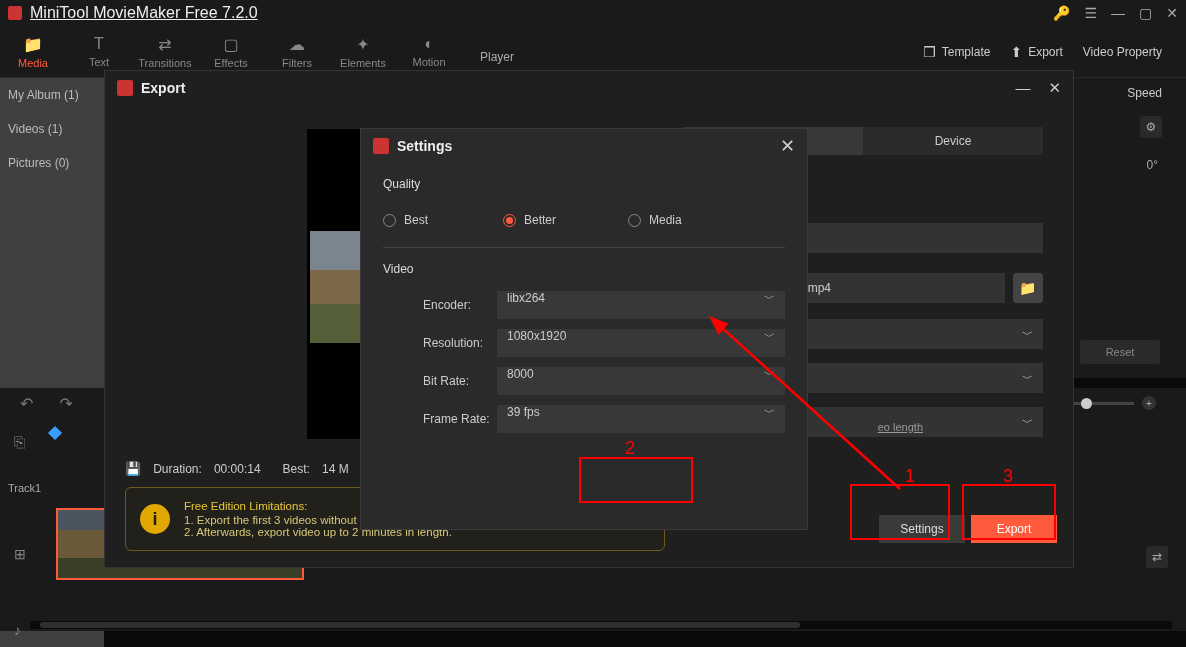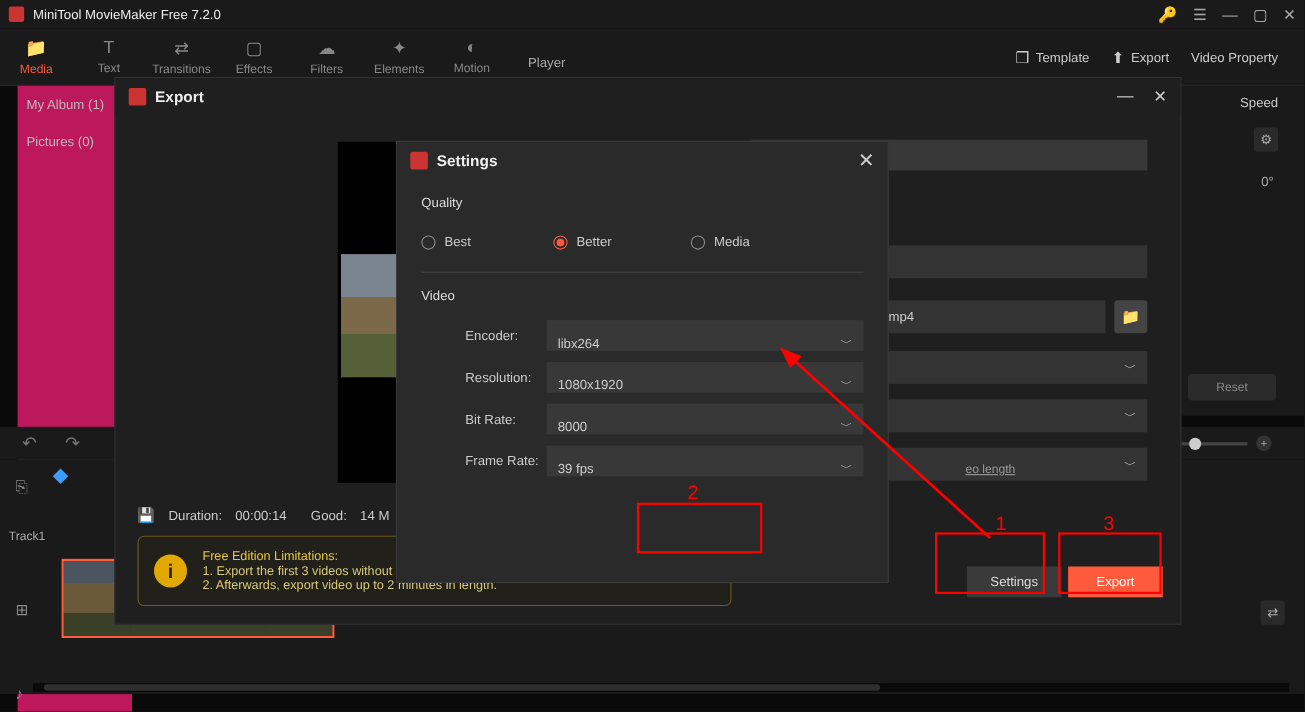--- a/index.html
+++ b/index.html
@@ -1,39 +1,39 @@
 <!DOCTYPE html>
 <html><head>
 <meta charset="utf-8">
 <style>
 * { margin: 0; padding: 0; box-sizing: border-box; font-family: "Segoe UI", Arial, sans-serif; }
 body { background: #0a0a0a; width: 1186px; height: 647px; overflow: hidden; position: relative; color: #ccc; font-size: 12px; }
 
 
 .titlebar { height: 26px; background: #1a1a1a; display: flex; align-items: center; padding: 0 8px; }
 .titlebar .logo { width: 14px; height: 14px; background: #cc3333; border-radius: 2px; margin-right: 8px; }
-.titlebar .title { color: #eee; font-size: 12px; flex: 1; }
+.titlebar .title { color: #eee; font-size: 16px; flex: 1; text-decoration: underline; }
 .titlebar .winctl { display: flex; gap: 14px; align-items: center; }
 .titlebar .winctl span { color: #aaa; font-size: 14px; cursor: pointer; }
 .key-icon { color: #d4a017; }
 
 
 .toolbar { height: 52px; background: #1a1a1a; display: flex; align-items: center; border-bottom: 1px solid #2a2a2a; }
 .tool-tab { width: 66px; height: 52px; display: flex; flex-direction: column; align-items: center; justify-content: center; gap: 3px; color: #888; cursor: pointer; }
 .tool-tab.active { color: #ff5a3c; }
 .tool-tab .ico { font-size: 16px; }
 .tool-tab .lbl { font-size: 11px; }
 .toolbar .spacer { flex: 1; }
 .toolbar .right-group { display: flex; align-items: center; gap: 20px; padding: 0 24px; color: #aaa; }
 .player-label { position: absolute; left: 480px; top: 50px; color: #aaa; font-size: 12px; }
 .rbtn { display: flex; align-items: center; gap: 6px; cursor: pointer; font-size: 12px; color: #ccc;}
 .rbtn .ico { font-size: 14px; }
 
 
-.sidebar { position: absolute; left: 16px; top: 78px; width: 104px; bottom: 0; background: #be185d; }
+.sidebar { position: absolute; left: 0; top: 78px; width: 104px; bottom: 0; background: #404040; }
 .sidebar .item { padding: 10px 8px; color: #bbb; font-size: 12px; cursor: pointer; }
 
 
 .right-panel { position: absolute; right: 0; top: 78px; width: 120px; height: 300px; background: #1a1a1a; }
 .right-panel .tab { text-align: right; padding: 8px 24px; color: #ccc; font-size: 12px; }
 .right-panel .ctrl-icon { width: 22px; height: 22px; background: #2a2a2a; margin: 8px 24px 8px auto; display:flex;align-items:center;justify-content:center;color:#aaa;font-size:12px;border-radius:3px;}
 .right-panel .zero { text-align: right; padding: 12px 28px; color: #aaa; font-size: 12px; }
 .reset-btn { position:absolute; right:26px; top:340px; width:80px; height:24px; background:#2a2a2a; color:#888; font-size:11px; display:flex;align-items:center;justify-content:center;border-radius:3px;}
 
 
@@ -100,21 +100,21 @@
 .radio-row { display:flex; padding:12px 22px 14px; gap:0;}
 .radio-opt { display:flex; align-items:center; gap:8px; color:#ccc; font-size:12px; cursor:pointer;}
 .radio-opt:nth-child(1){width:120px;}
 .radio-opt:nth-child(2){width:125px;}
 .radio { width:13px;height:13px;border:1.5px solid #888;border-radius:50%;display:flex;align-items:center;justify-content:center;}
 .radio.sel{border-color:#ff5a3c;}
 .radio.sel::after{content:"";width:7px;height:7px;background:#ff5a3c;border-radius:50%;}
 
 .field-row { display:flex; align-items:center; padding:5px 22px;margin-left:40px;}
 .field-row .lbl { width:74px; color:#ccc; font-size:12px;}
-.field-row .sel { flex:1; height:28px; background:#383838; display:flex;align-items:flex-end;padding:0 10px;color:#ccc;font-size:12px;cursor:pointer;}
+.field-row .sel { flex:1; height:28px; background:#383838; display:flex;align-items:flex-start;padding:0 10px;color:#ccc;font-size:12px;cursor:pointer;}
 .field-row .sel .chev{margin-left:auto;color:#bbb;font-size:11px;}
 
 .dlg-btns { position:absolute; left:22px; bottom:18px; right:22px; display:flex; align-items:center;}
 .dlg-btns .btn { height:28px; padding:0 26px; display:flex;align-items:center;justify-content:center;font-size:12px;cursor:pointer;}
 .btn-default{background:#3f3f3f;color:#ddd;}
 .btn-ok{background:#ff5a3c;color:#fff;margin-left:auto;}
 .btn-cancel{background:#3f3f3f;color:#ddd;margin-left:14px;}
 
 
 .anno-box { position:absolute; border:2.5px solid #ff0000; z-index:30; pointer-events:none;}
@@ -177,20 +177,21 @@
     </div>
     <div class="rbtn">
       <span>Video Property</span>
     </div>
   </div>
 </div>
 <div class="player-label">Player</div>
 
 <div class="sidebar">
   <div class="item">My Album (1)</div>
+  <div class="item">Videos (1)</div>
   <div class="item">Pictures (0)</div>
 </div>
 
 <div class="right-panel">
   <div class="tab">Speed</div>
   <div class="ctrl-icon">⚙</div>
   <div class="zero">0°</div>
 </div>
 <div class="reset-btn">Reset</div>
 
@@ -227,20 +228,21 @@
   <div class="hdr">
     <div class="logo"></div>
     <div class="t">Export</div>
     <div class="wc">
       <span>—</span>
       <span>✕</span>
     </div>
   </div>
   <div class="export-tabs">
     <div class="tab first"></div>
+    <div class="tab">Device</div>
   </div>
   <div class="preview-bg"></div>
   <div class="preview"></div>
 
   <div class="export-field ef1"></div>
   <div class="export-field ef2">
       <span>oj\Desktop\My Movie.mp4</span>
     </div>
   <div class="browse-btn">
       <span>📁</span>
@@ -253,21 +255,21 @@
     </div>
   <div class="export-field ef5">
       <span class="chev">﹀</span>
     </div>
   <div class="vl-text">eo length</div>
 
   <div class="meta-row">
     <span class="ico">💾</span>
     <span>Duration:</span>
     <span>00:00:14</span>
-    <span style="margin-left:10px">Good:</span>
+    <span style="margin-left:10px">Best:</span>
     <span>14 M</span>
   </div>
 
   <div class="limit-box">
     <div class="badge">i</div>
     <div class="txt">
       <div class="title">Free Edition Limitations:</div>
       <div>1. Export the first 3 videos without le</div>
       <div>2. Afterwards, export video up to 2 minutes in length.</div>
     </div>

